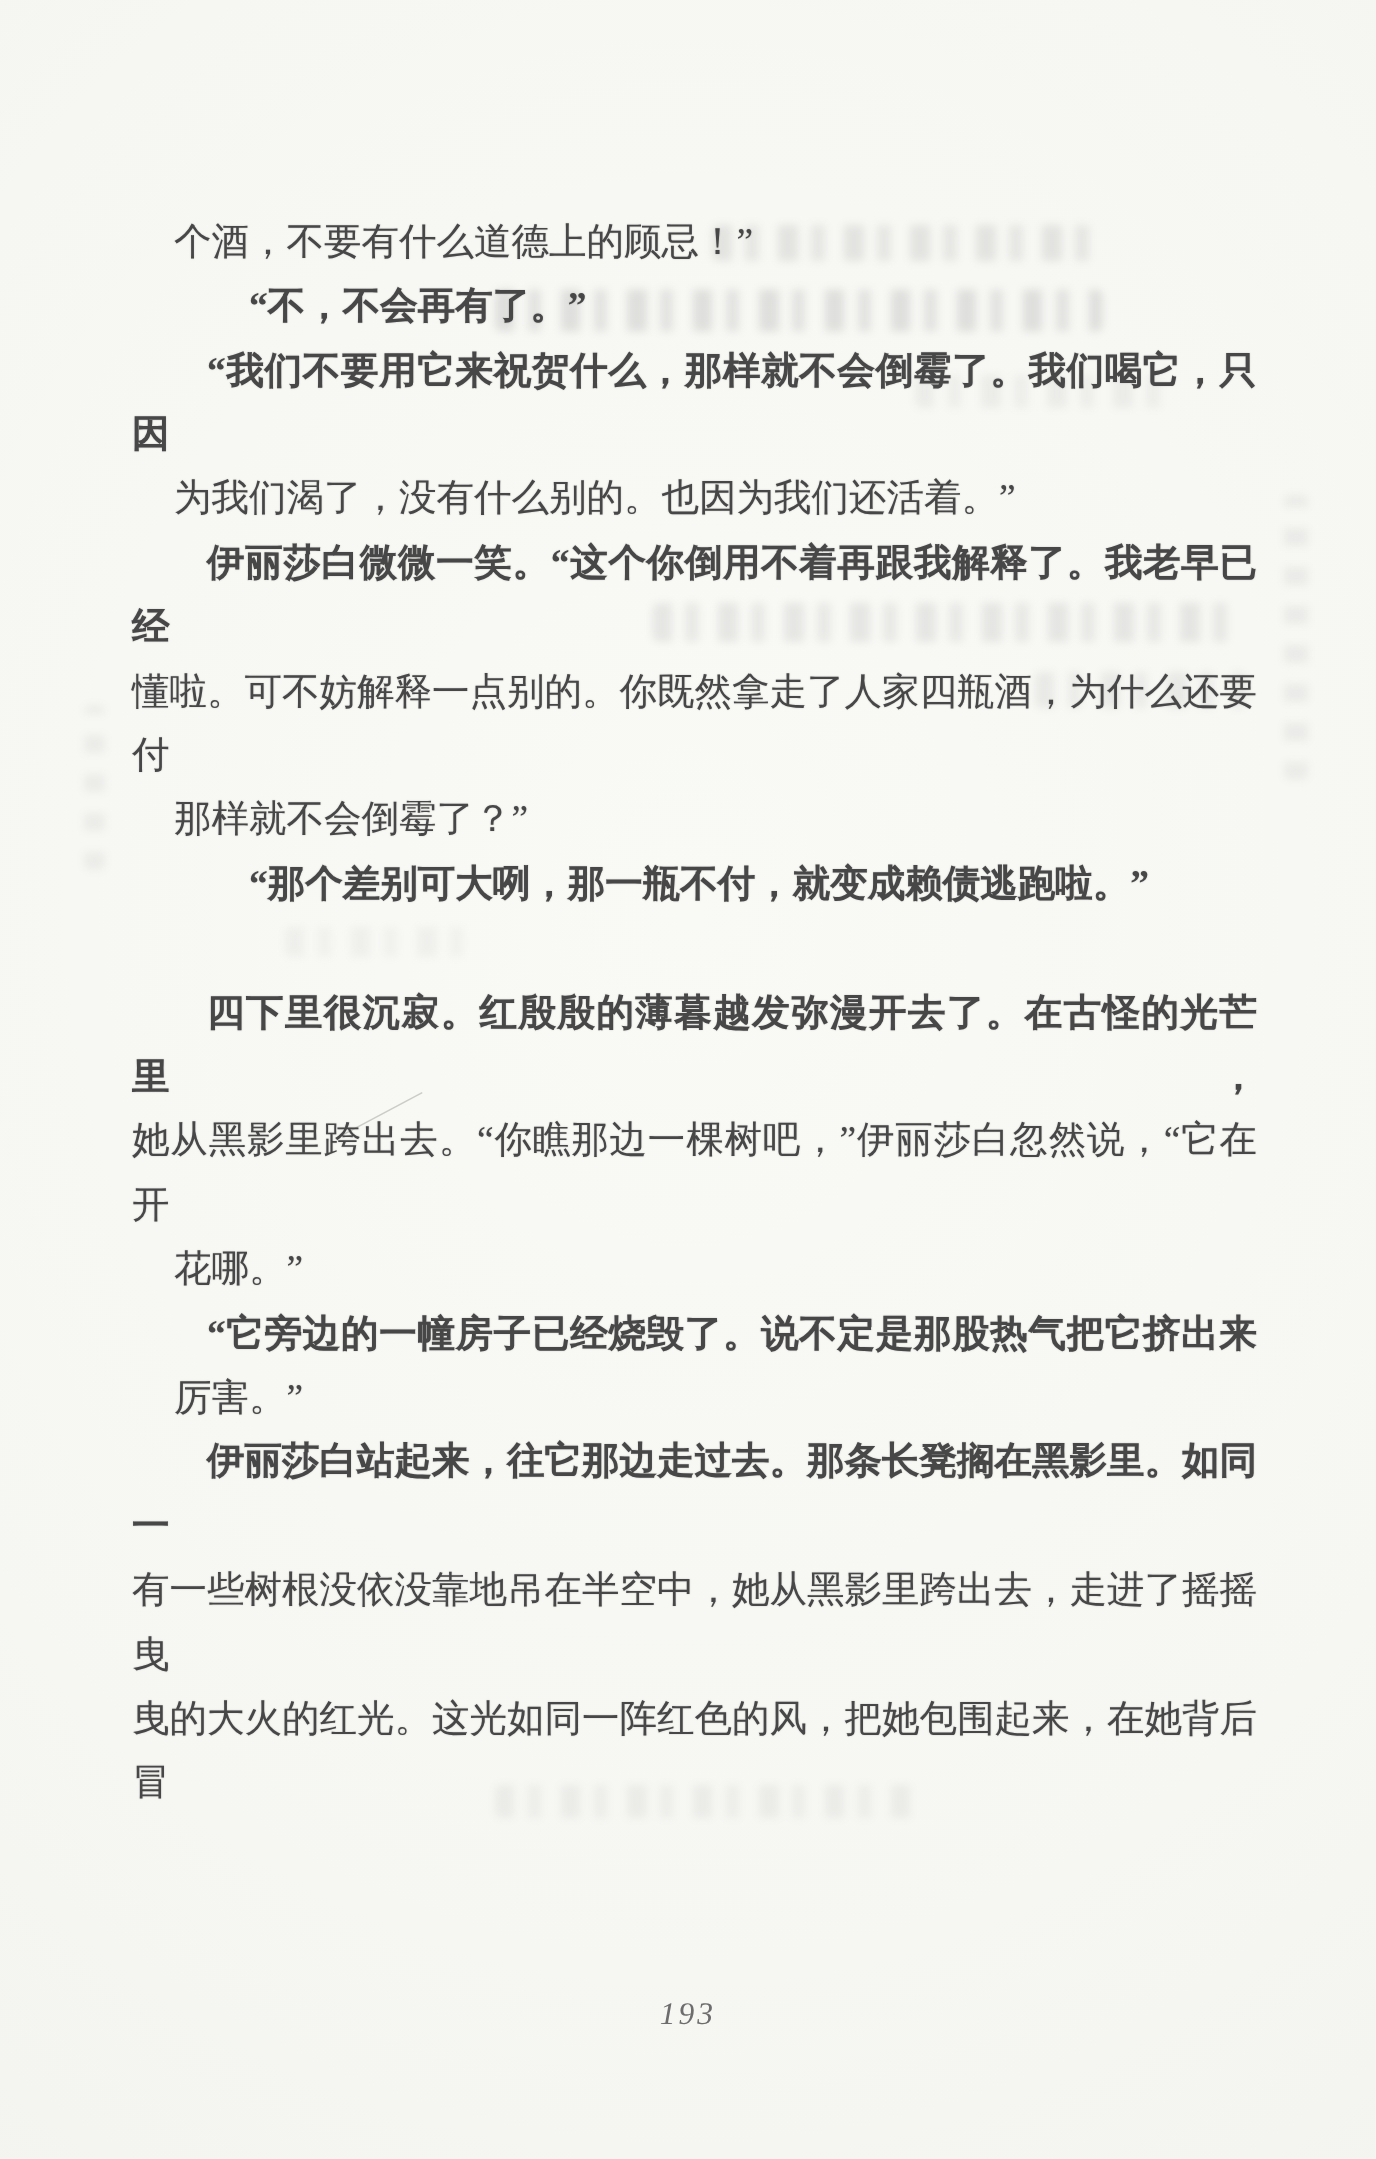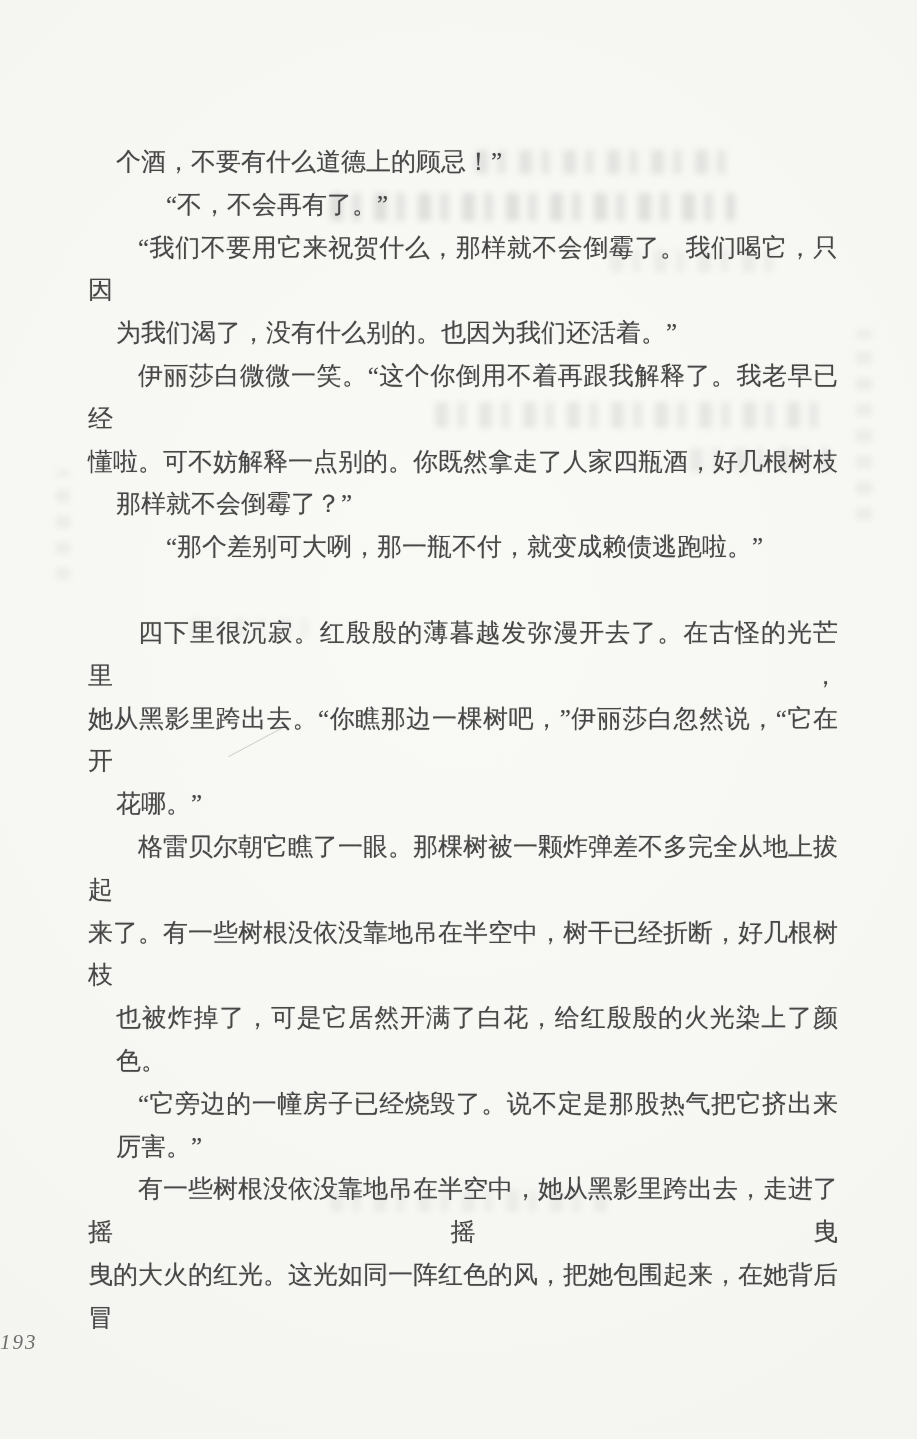--- a/index.html
+++ b/index.html
@@ -36,26 +36,28 @@
     text-align: justify;
     text-align-last: justify;
     min-height: 42.8px;
   }
   .line.last {
     text-align-last: auto;
     margin-left: 28px;
   }
   .para.indent .line:first-child {
     text-indent: 2em;
+    font-weight: bold;
   }
   .footer {
     position: absolute;
     left: 0;
     top: 1330px;
     width: 100%;
+    text-align: center;
     font-style: italic;
     font-size: 21px;
     letter-spacing: 2px;
     color: #6d6d6d;
   }
   
   .ghost {
     position: absolute;
     filter: blur(3px);
     opacity: 0.18;
@@ -106,40 +108,36 @@
       </div>
       <div class="para indent">
         <div class="line last">“不，不会再有了。”</div>
       </div>
       <div class="para indent">
         <div class="line">“我们不要用它来祝贺什么，那样就不会倒霉了。我们喝它，只因</div>
         <div class="line last">为我们渴了，没有什么别的。也因为我们还活着。”</div>
       </div>
       <div class="para indent">
         <div class="line">伊丽莎白微微一笑。“这个你倒用不着再跟我解释了。我老早已经</div>
-        <div class="line">懂啦。可不妨解释一点别的。你既然拿走了人家四瓶酒，好几根树枝</div>
+        <div class="line">懂啦。可不妨解释一点别的。你既然拿走了人家四瓶酒，为什么还要付</div>
         <div class="line last">那样就不会倒霉了？”</div>
       </div>
       <div class="para indent">
         <div class="line last">“那个差别可大咧，那一瓶不付，就变成赖债逃跑啦。”</div>
       </div>
       <div class="para indent gap">
         <div class="line">四下里很沉寂。红殷殷的薄暮越发弥漫开去了。在古怪的光芒里，</div>
         <div class="line">她从黑影里跨出去。“你瞧那边一棵树吧，”伊丽莎白忽然说，“它在开</div>
         <div class="line last">花哪。”</div>
       </div>
       <div class="para indent">
-        <div class="line">格雷贝尔朝它瞧了一眼。那棵树被一颗炸弹差不多完全从地上拔起</div>
-        <div class="line">来了。有一些树根没依没靠地吊在半空中，树干已经折断，好几根树枝</div>
-        <div class="line last">也被炸掉了，可是它居然开满了白花，给红殷殷的火光染上了颜色。</div>
-      </div>
-      <div class="para indent">
         <div class="line">“它旁边的一幢房子已经烧毁了。说不定是那股热气把它挤出来</div>
         <div class="line last">厉害。”</div>
       </div>
       <div class="para indent">
+        <div class="line">伊丽莎白站起来，往它那边走过去。那条长凳搁在黑影里。如同一</div>
         <div class="line">有一些树根没依没靠地吊在半空中，她从黑影里跨出去，走进了摇摇曳</div>
         <div class="line">曳的大火的红光。这光如同一阵红色的风，把她包围起来，在她背后冒</div>
       </div>
     </div>
 
   <div class="footer">193</div>
 </div>
 
 </body></html>

